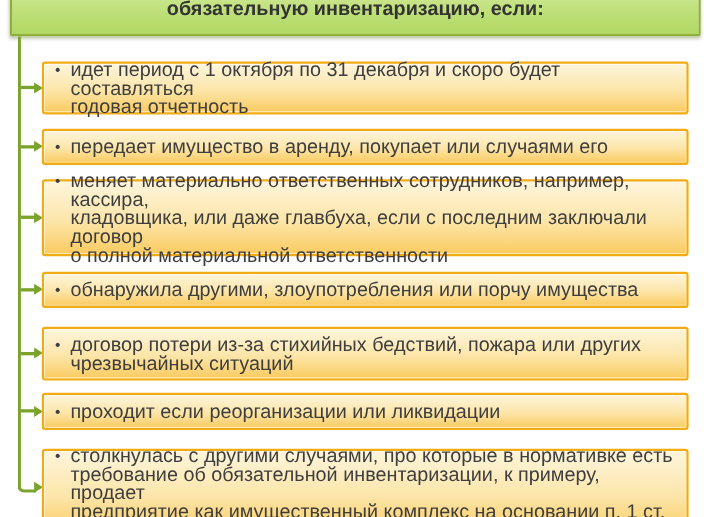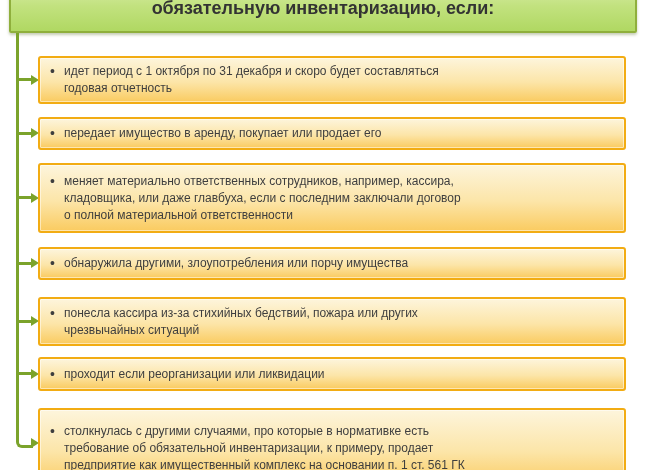--- a/index.html
+++ b/index.html
@@ -76,21 +76,21 @@
   .row { display: flex; align-items: flex-start; width: 100%; }
   .bullet {
     flex: 0 0 14px;
     width: 14px;
     font-size: 14px;
     line-height: 17px;
     color: #3E3E3E;
   }
   .text {
     flex: 1;
-    font-size: 12px;
+    font-size: 18px;
     line-height: 17px;
     color: #3E3E3E;
     white-space: pre-line;
   }
   .b1 { top: 56px;  height: 48px; }
   .b2 { top: 117px; height: 33px; }
   .b3 { top: 163px; height: 70px; }
   .b4 { top: 247px; height: 33px; }
   .b5 { top: 297px; height: 49px; }
   .b6 { top: 357px; height: 34px; }
@@ -125,21 +125,21 @@
     <div class="row">
       <span class="bullet">•</span>
       <span class="text">идет период с 1 октября по 31 декабря и скоро будет составляться
 годовая отчетность</span>
     </div>
   </div>
 
   <div class="box b2">
     <div class="row">
       <span class="bullet">•</span>
-      <span class="text">передает имущество в аренду, покупает или продает его</span>
+      <span class="text">передает имущество в аренду, покупает или случаями его</span>
     </div>
   </div>
 
   <div class="box b3">
     <div class="row">
       <span class="bullet">•</span>
       <span class="text">меняет материально ответственных сотрудников, например, кассира,
 кладовщика, или даже главбуха, если с последним заключали договор
 о полной материальной ответственности</span>
     </div>
@@ -148,21 +148,21 @@
   <div class="box b4">
     <div class="row">
       <span class="bullet">•</span>
       <span class="text">обнаружила другими, злоупотребления или порчу имущества</span>
     </div>
   </div>
 
   <div class="box b5">
     <div class="row">
       <span class="bullet">•</span>
-      <span class="text">понесла кассира из-за стихийных бедствий, пожара или других
+      <span class="text">договор потери из-за стихийных бедствий, пожара или других
 чрезвычайных ситуаций</span>
     </div>
   </div>
 
   <div class="box b6">
     <div class="row">
       <span class="bullet">•</span>
       <span class="text">проходит если реорганизации или ликвидации</span>
     </div>
   </div>

